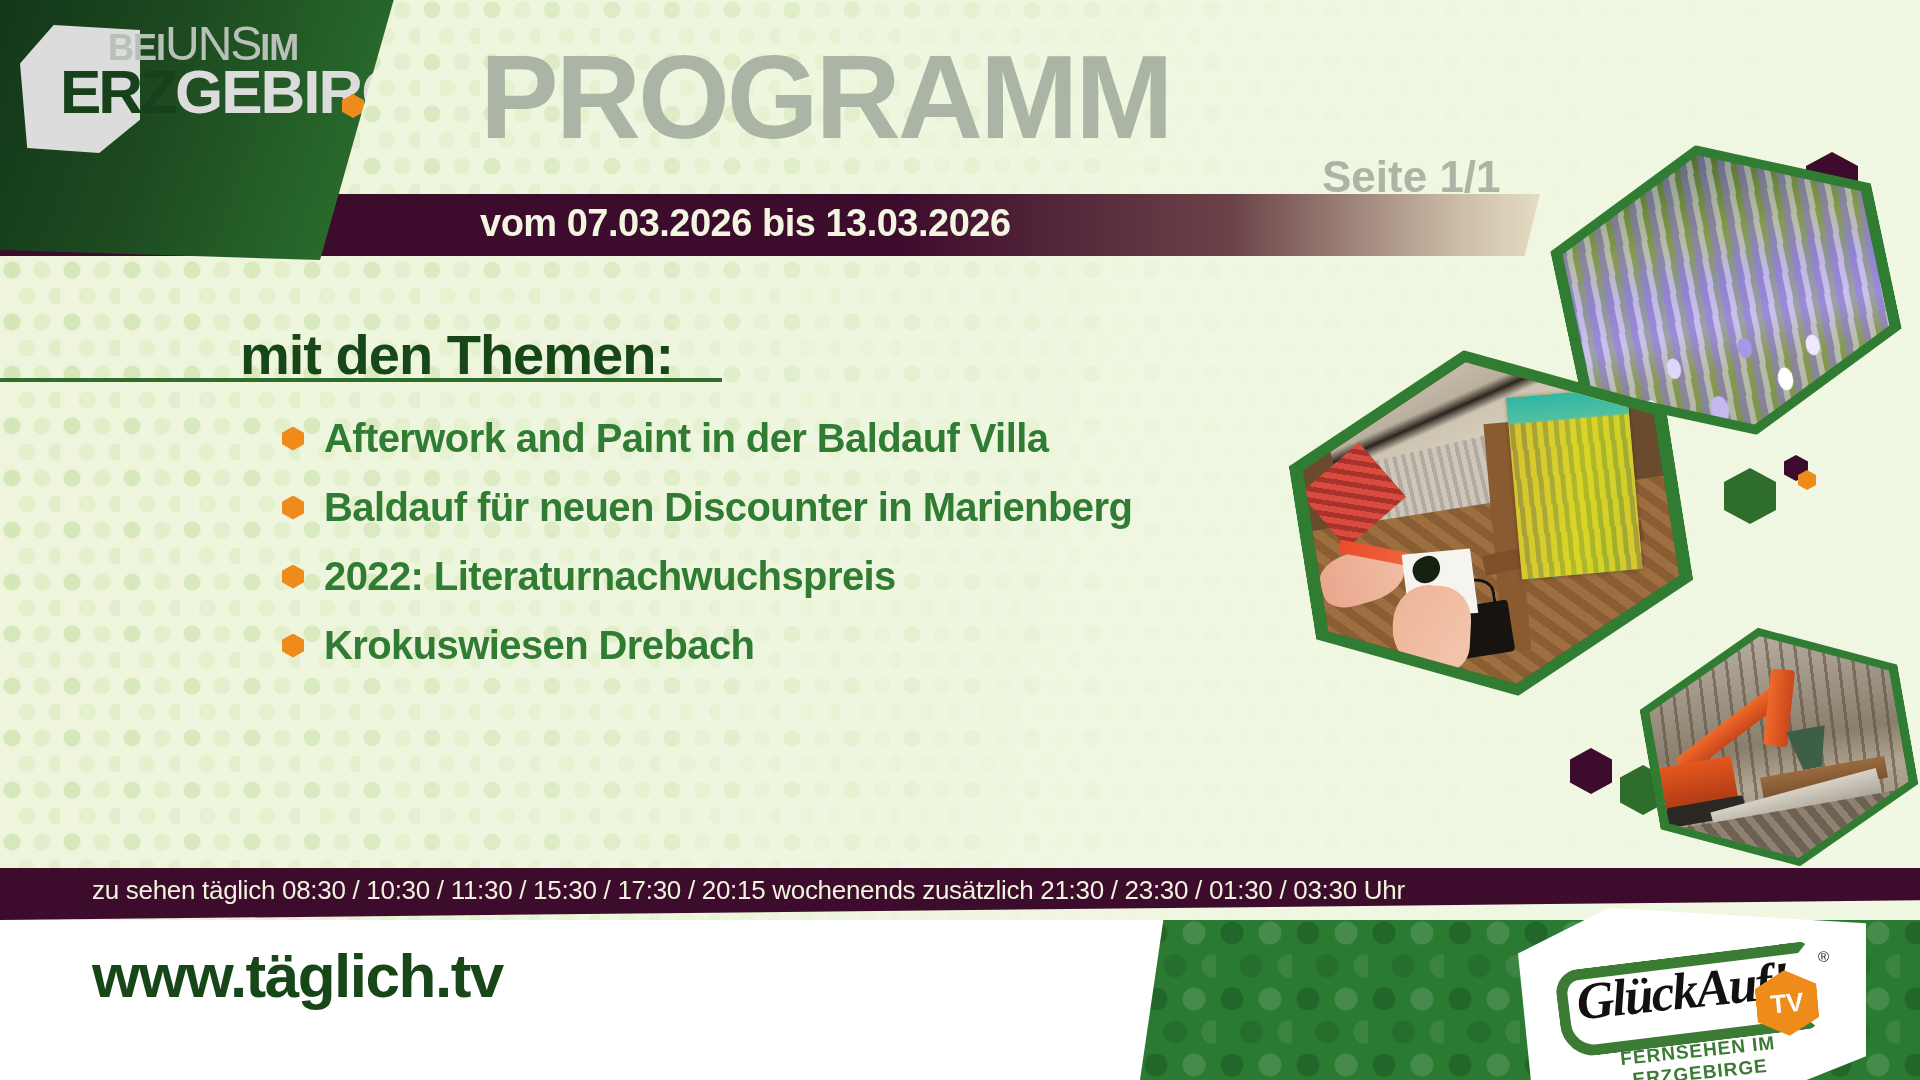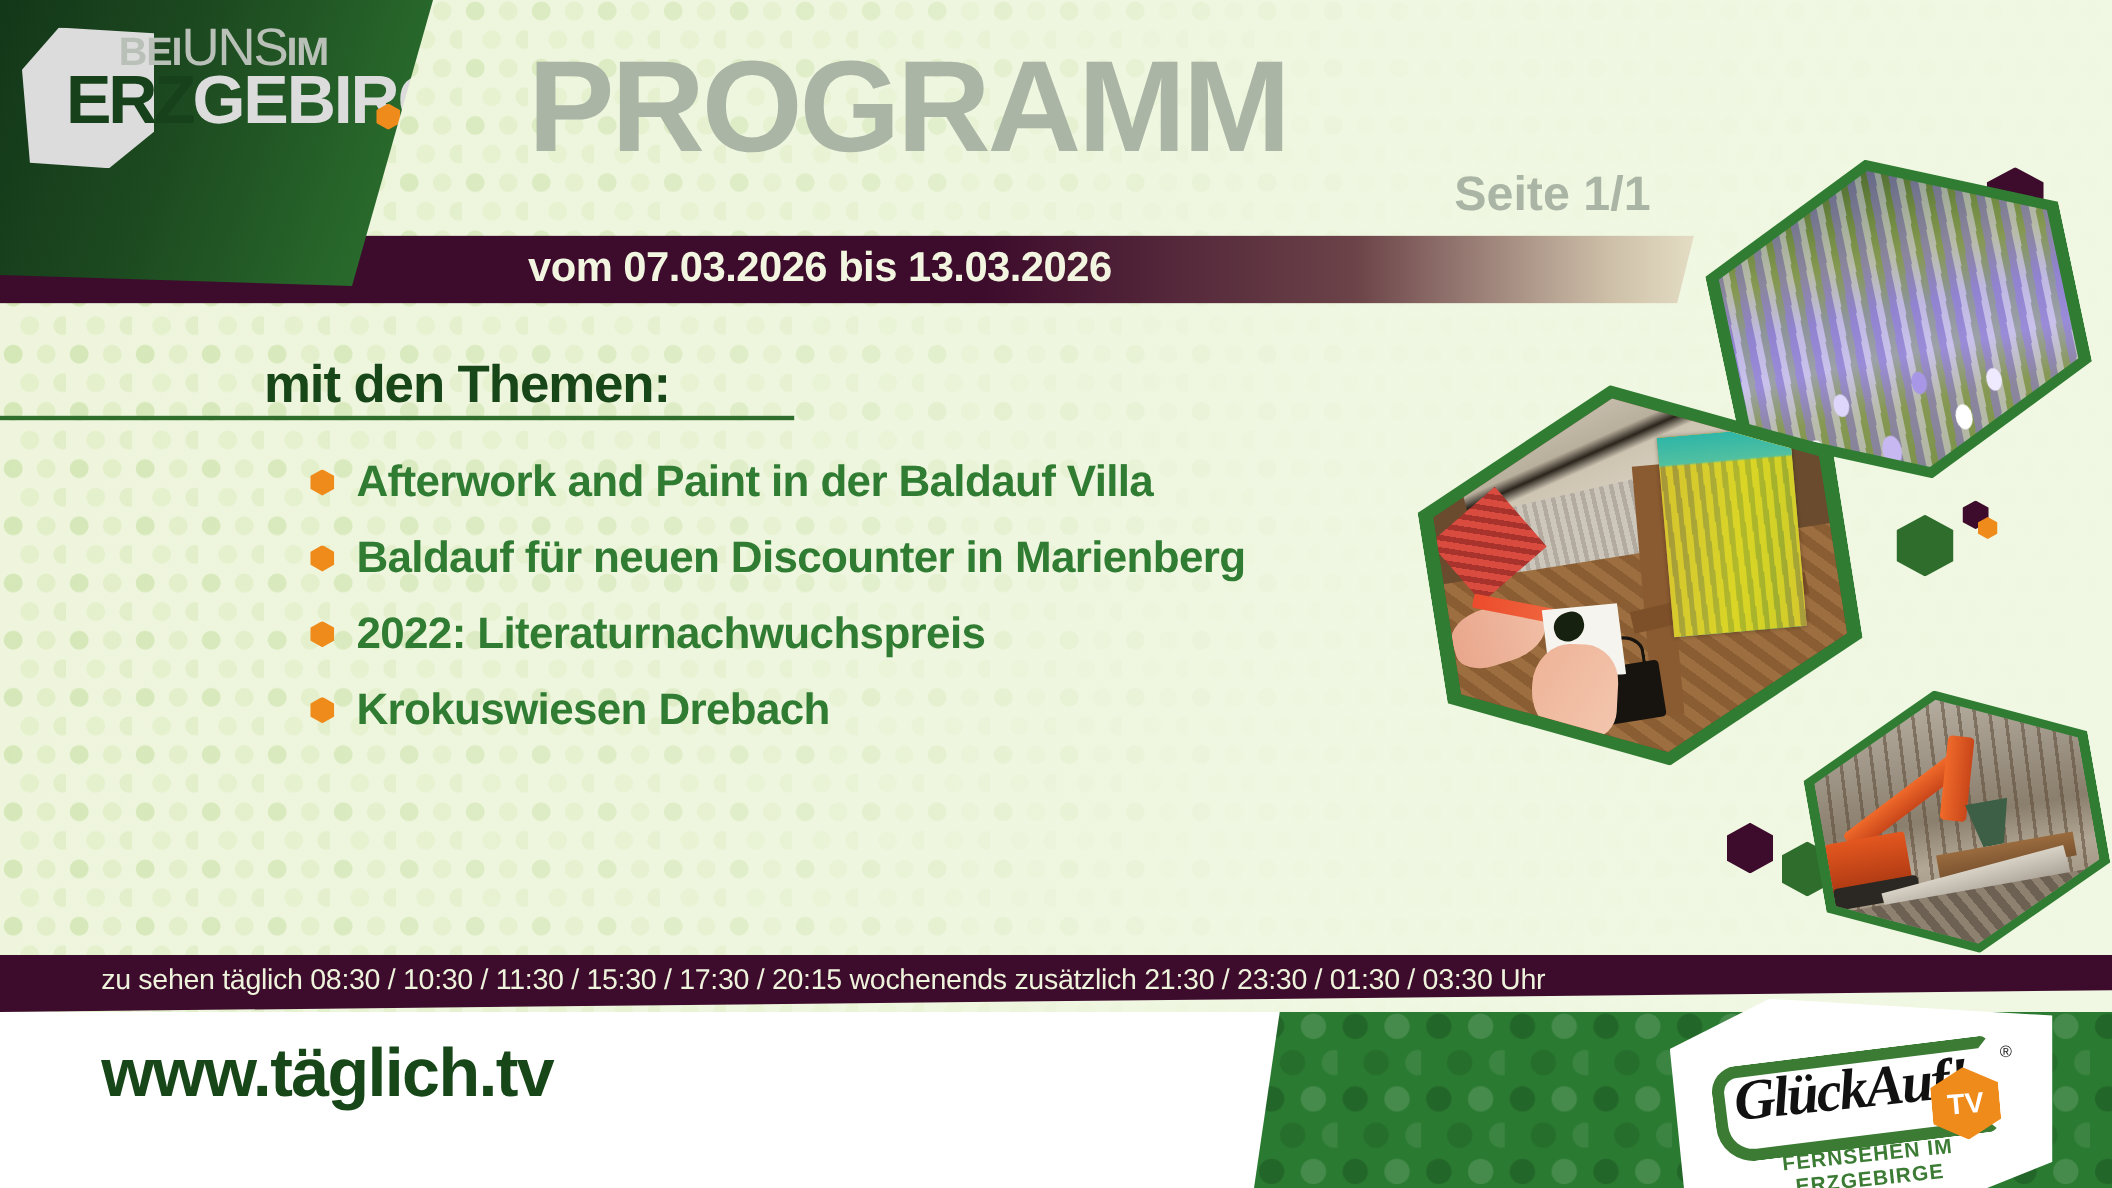--- a/index.html
+++ b/index.html
@@ -69,33 +69,33 @@
     font-size:118px; font-weight:700; color:#aab5a5;
     letter-spacing:-3px; line-height:1; z-index:4;
   }
   .title-seite{
     position:absolute; left:1322px; top:128px;
     font-size:44px; font-weight:700; color:#aab5a5; z-index:4;margin-top:24px;
   }
 
   
   .date-band{
-    position:absolute; left:0; top:214px; width:1540px; height:62px; z-index:5;
+    position:absolute; left:0; top:194px; width:1540px; height:62px; z-index:5;
     background:linear-gradient(90deg,#3d0b2c 0%,#3d0b2c 58%,#6b4348 80%,#cdbfa8 95%,#e4dcc4 100%);
     clip-path:polygon(0 0, 100% 0, 99% 100%, 0 100%);
   }
   .date-band .dtxt{
     position:absolute; left:480px; top:8px;
     font-size:38px; font-weight:700; color:#f2f6e0; letter-spacing:-.5px;
   }
 
   
   .themen-head{
     position:absolute; left:240px; top:322px; z-index:5;
-    font-size:48px; font-weight:700; color:#174618; letter-spacing:-1px;
+    font-size:56px; font-weight:700; color:#174618; letter-spacing:-1px;
   }
   .themen-rule{
     position:absolute; left:0; top:378px; width:722px; height:4px;
     background:#2f6d2c; z-index:5;
   }
 
   
   .topic-list{ position:absolute; left:282px; top:404px; width:1030px; z-index:5; }
   .topic-item{ position:relative; height:69px; display:flex; align-items:center;text-align:right; }
   .topic-bullet{

